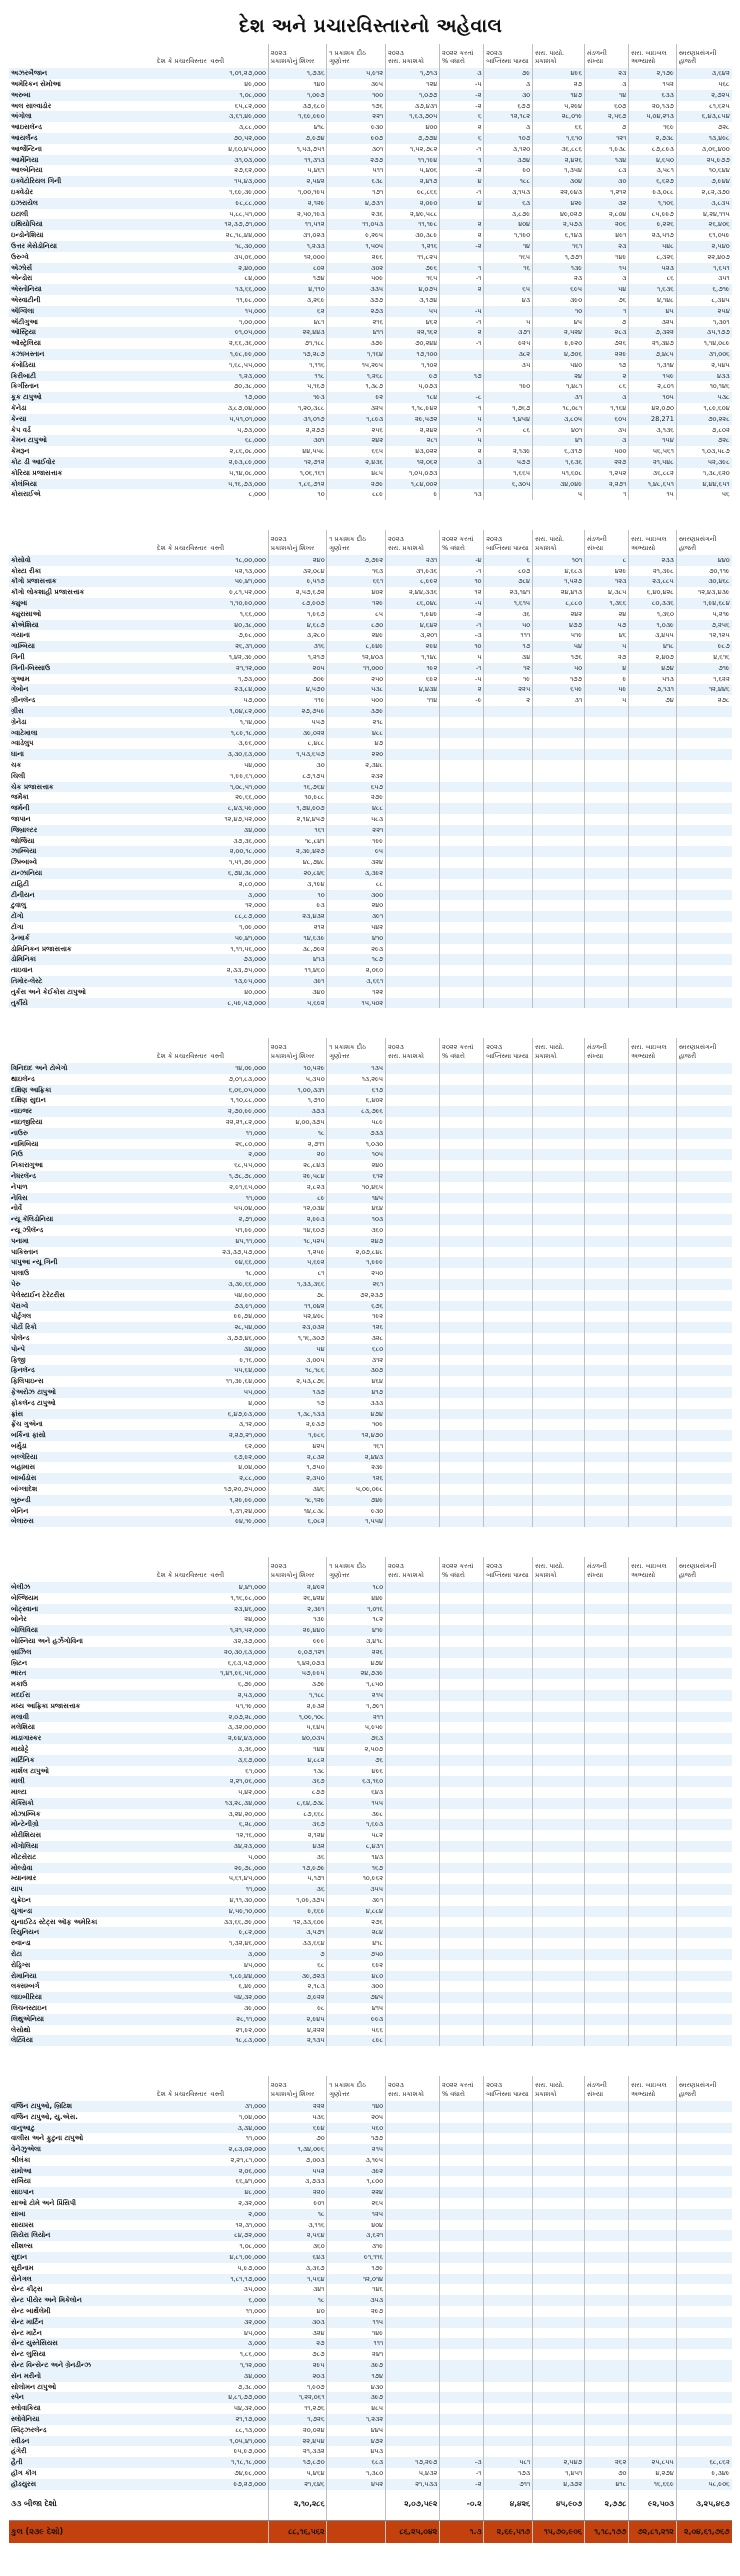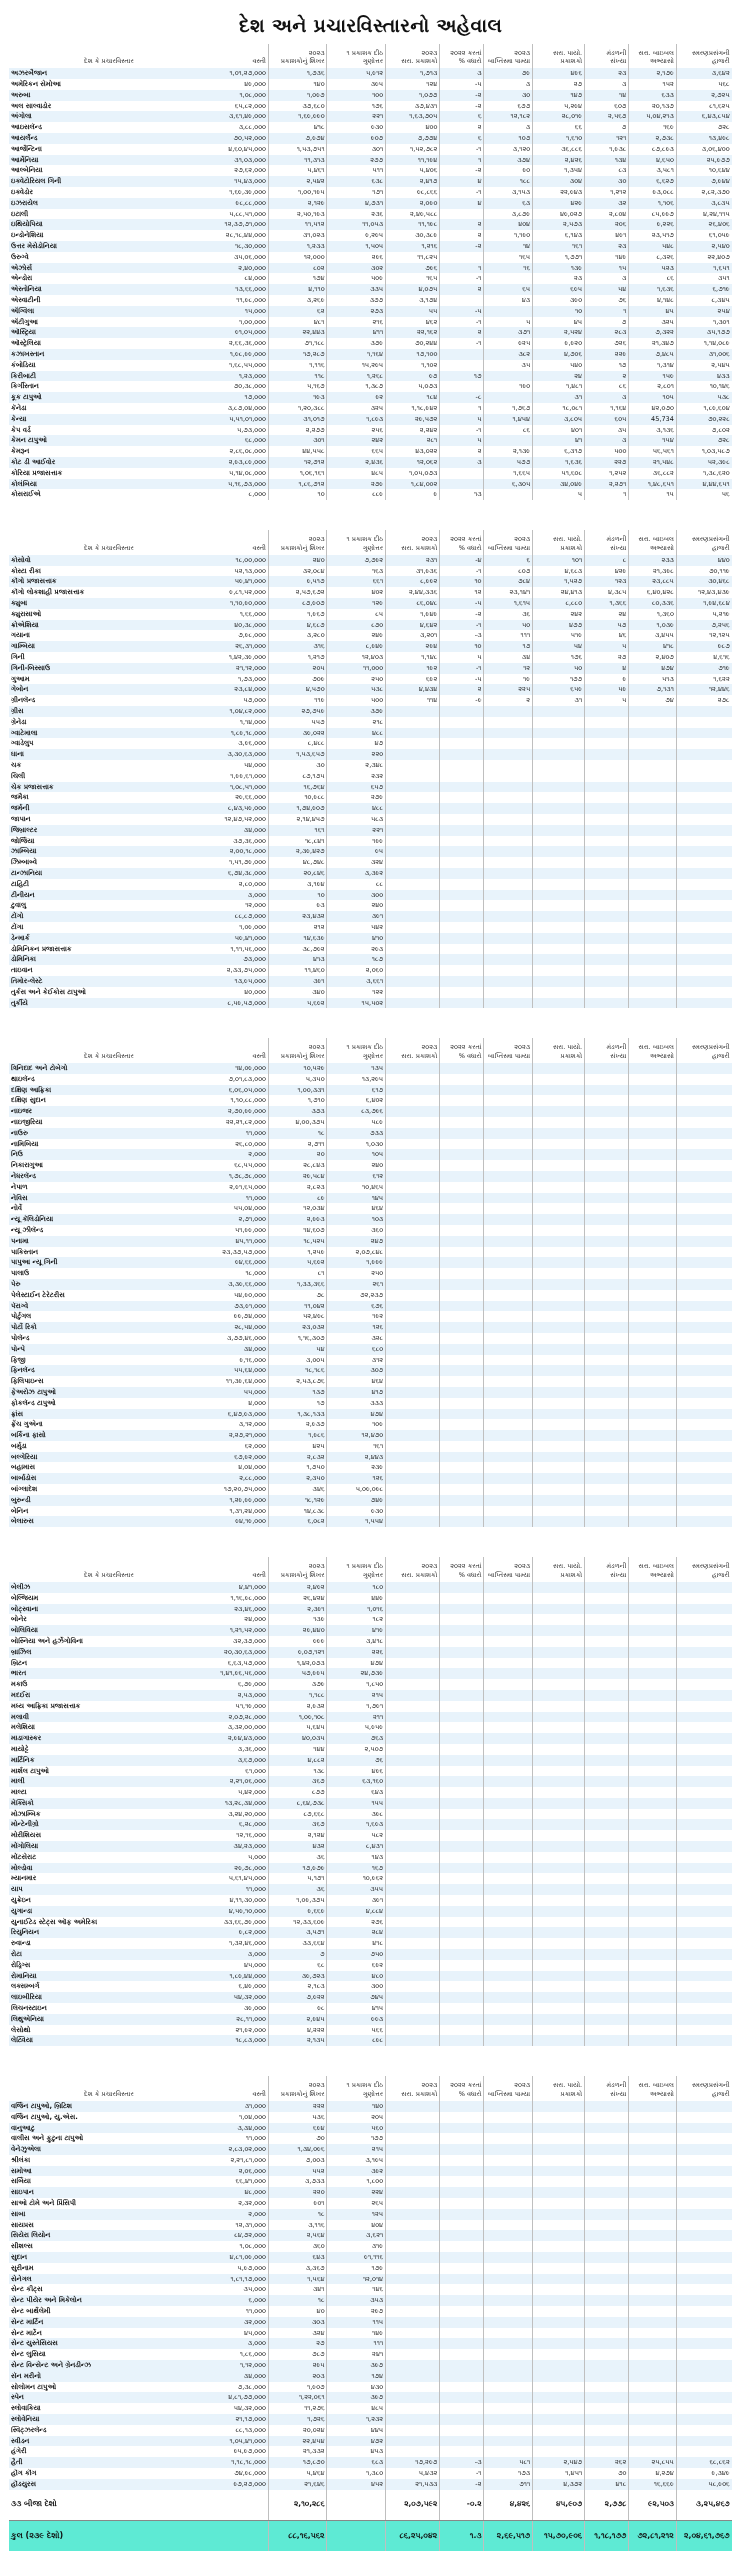--- a/index.html
+++ b/index.html
@@ -3,31 +3,31 @@
 <meta charset="utf-8">
 <style>
   html,body{margin:0;padding:0;background:#fff;}
   body{width:740px;font-family:"DejaVu Sans",sans-serif;color:#111;}
   .page{padding:0 8.6px 0 8.6px;}
   h1{font-family:"DejaVu Sans",sans-serif;font-weight:bold;font-size:19px;margin:0;padding:13.6px 0 0 1.2px;height:30px;letter-spacing:0.3px;text-align:center;}
   table{border-collapse:collapse;width:723px;table-layout:fixed;margin-bottom:30px;}
   col.c0{width:181px}col.c1{width:54px}col.c2{width:53px}col.c3{width:53px}
   col.c4{width:49px}col.c5{width:40px}col.c6{width:44px}col.c7{width:47px}
   col.c8{width:40px}col.c9{width:43px}col.c10{width:50px}
-  th{font-weight:normal;font-size:6.5px;color:#222;text-align:right;vertical-align:bottom;padding:1.2px 1.9px 2.5px 1.9px;line-height:8.6px;border-left:0.6px solid #bfbfbf;height:21px;}
-  th.name{text-align:center;border-left:none;padding-left:2.5px;}
+  th{font-weight:normal;font-size:6.5px;color:#222;text-align:left;vertical-align:bottom;padding:1.2px 1.9px 2.5px 1.9px;line-height:8.6px;border-left:0.6px solid #bfbfbf;height:21px;}
+  th.name{text-align:right;border-left:none;padding-left:2.5px;}
   th.c1h{border-left:none;}
   td{font-size:6.5px;text-align:right;padding:0 1.9px;height:10.8px;line-height:10.8px;border-left:0.6px solid #bfbfbf;white-space:nowrap;overflow:hidden;}
   td.name{text-align:left;font-weight:bold;border-left:none;padding-left:2.5px;font-size:6.8px;}
   td.pop{border-left:none;}
   tr.alt td{background:#e8f3fb;}
   td.thick,th.thick{border-left:1.2px solid #bfbfbf;}
   tr.others td{border-bottom:1.9px double #888;font-weight:bold;font-size:7.4px;height:30px;}
   tr.others td.name{font-size:7.7px;}
-  tr.total td{background:#5eead4;font-weight:bold;font-size:7.7px;height:30px;line-height:22px;}
+  tr.total td{background:#c2410c;font-weight:bold;font-size:7.7px;height:22px;line-height:22px;}
   tr.total td.name{font-size:8px;}
 </style>
 </head>
 <body>
 
 <div class="page">
   <h1>દેશ અને પ્રચારવિસ્તારનો અહેવાલ</h1>
   <div id="tables">
       <table>
         <colgroup>
@@ -509,21 +509,21 @@
           <tr class="alt">
             <td class="name">કેન્યા</td>
             <td class="pop">૫,૫૧,૦૧,૦૦૦</td>
             <td>૩૧,૦૧૭</td>
             <td>૧,૮૯૩</td>
             <td class="thick">૨૯,૫૭૨</td>
             <td>૫</td>
             <td>૧,૪૫૪</td>
             <td>૩,૮૦૫</td>
             <td>૬૦૫</td>
-            <td>45,734</td>
+            <td>28,271</td>
             <td>૭૦,૨૨૮</td>
           </tr>
           <tr>
             <td class="name">કેપ વર્ડ</td>
             <td class="pop">૫,૭૩,૦૦૦</td>
             <td>૨,૨૭૭</td>
             <td>૨૫૬</td>
             <td class="thick">૨,૨૪૨</td>
             <td>-૧</td>
             <td>૮૬</td>

